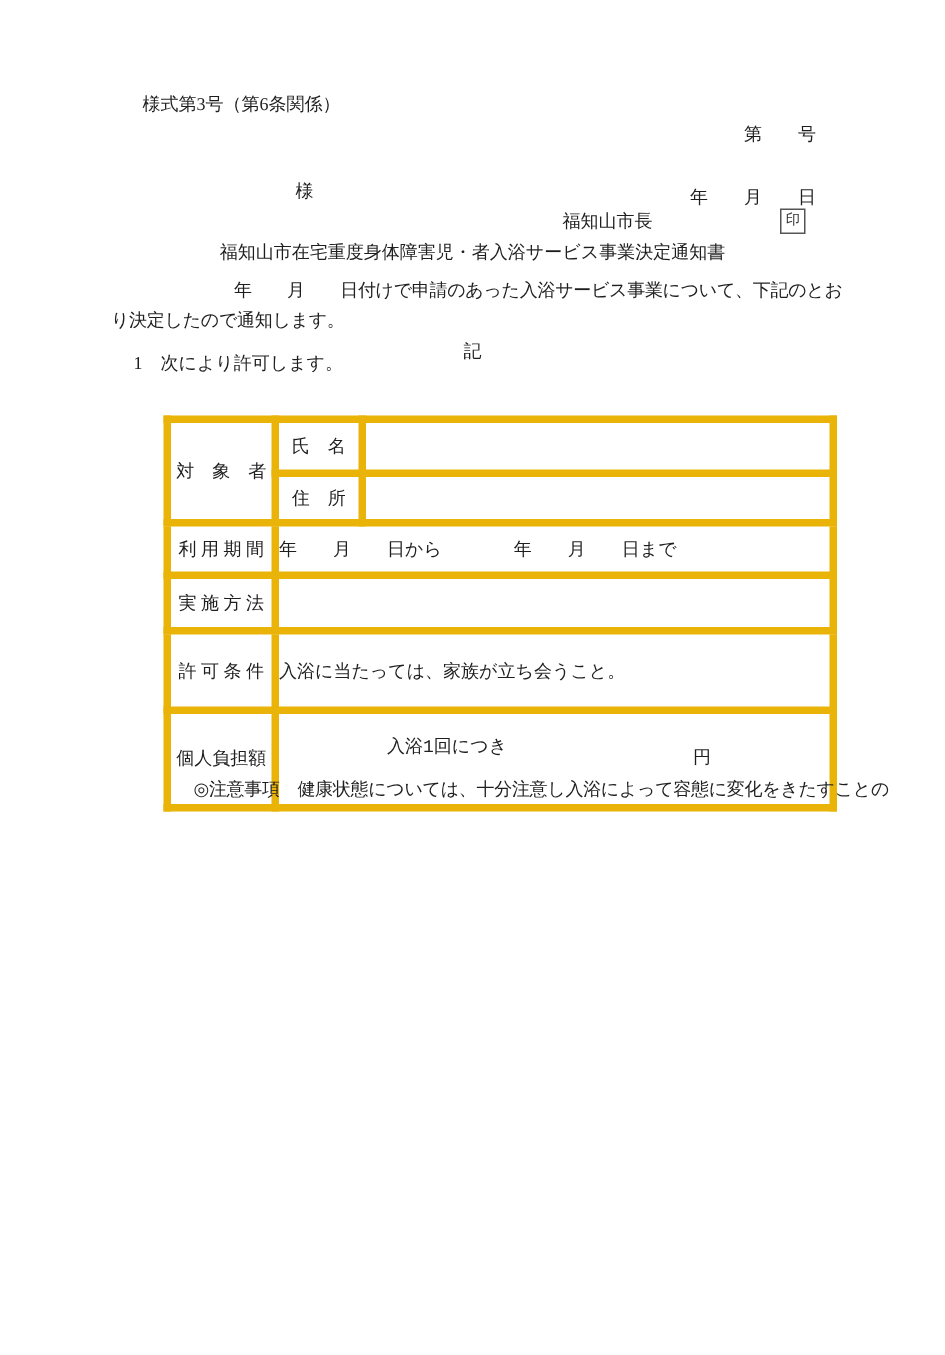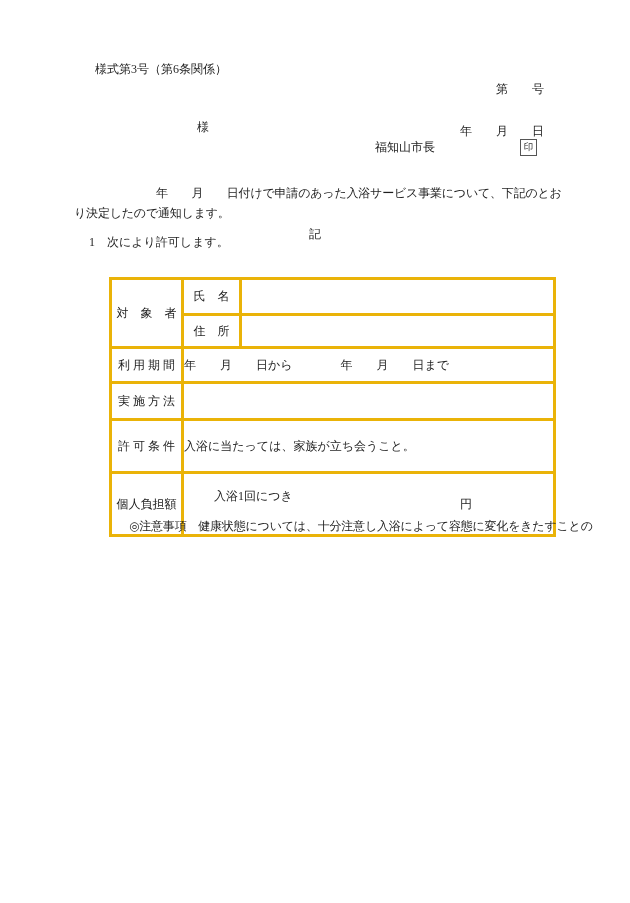--- a/index.html
+++ b/index.html
@@ -22,21 +22,21 @@
     width:15px;height:15px;
     border:1px solid #555;
     font-size:9.5px;line-height:15px;text-align:center;
     color:#333;
   }
   table.form{
     position:absolute;left:109px;top:277px;
     width:444px;border-collapse:collapse;table-layout:fixed;
   }
   table.form td{
-    border:3px solid #eab308;
+    border:5px solid #eab308;
     padding:0;
     font-size:12px;
     vertical-align:middle;
     overflow:hidden;
     white-space:pre;
   }
   td.lab{text-align:center;}
   td.sublab{text-align:center;}
   td.val-period{padding-left:38px;}
   td.val-cond{padding-left:70px;}
@@ -57,20 +57,21 @@
   <div class="abs rightcol" style="top:82px;">第　　号</div>
 
   <div class="abs rightcol" style="top:100px;margin-top:24px;">年　　月　　日</div>
 
   <div class="abs" style="left:197px;top:120px;">様</div>
 
   <div class="abs" style="left:375px;top:140px;">福知山市長</div>
 
   <div class="seal-box" style="left:520px;top:139px;">印</div>
 
+  <div class="abs center" style="top:161px;">福知山市在宅重度身体障害児・者入浴サービス事業決定通知書</div>
 
   <div class="abs para" style="left:74px;top:206px;">り決定したので通知します。</div>
 
   <div class="abs para" style="left:156px;top:186px;">年　　月　　日付けで申請のあった入浴サービス事業について、下記のとお</div>
 
   <div class="abs center" style="top:227px;">記</div>
 
   <div class="abs" style="left:89px;top:235px;">1　次により許可します。</div>
 
   <table class="form">
@@ -94,21 +95,21 @@
         <td class="val-period" colspan="2">年　　月　　日から　　　　年　　月　　日まで</td>
       </tr>
       <tr style="height:37px;">
         <td class="lab">実 施 方 法</td>
         <td colspan="2"></td>
       </tr>
       <tr style="height:53px;">
         <td class="lab">許 可 条 件</td>
         <td class="val-cond" colspan="2">入浴に当たっては、家族が立ち会うこと。</td>
       </tr>
-      <tr style="height:31px;">
+      <tr style="height:31px;font-family:Liberation Mono, monospace;">
         <td class="lab">個人負担額</td>
         <td class="val-burden" colspan="2">
           <span>入浴1回につき</span>
           <span class="unit">円</span>
         </td>
       </tr>
     </tbody>
   </table>
 
   <div class="abs para" style="left:90px;top:519px;margin-left:39px;">◎注意事項　健康状態については、十分注意し入浴によって容態に変化をきたすことの</div>

